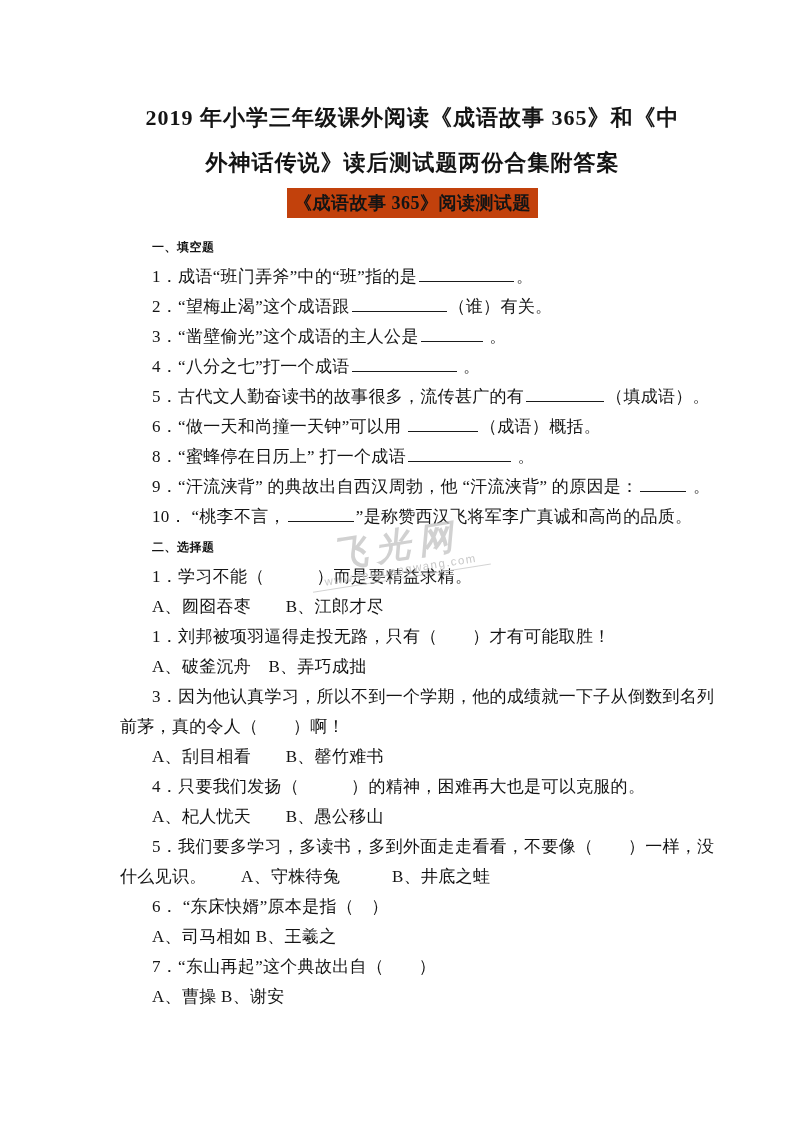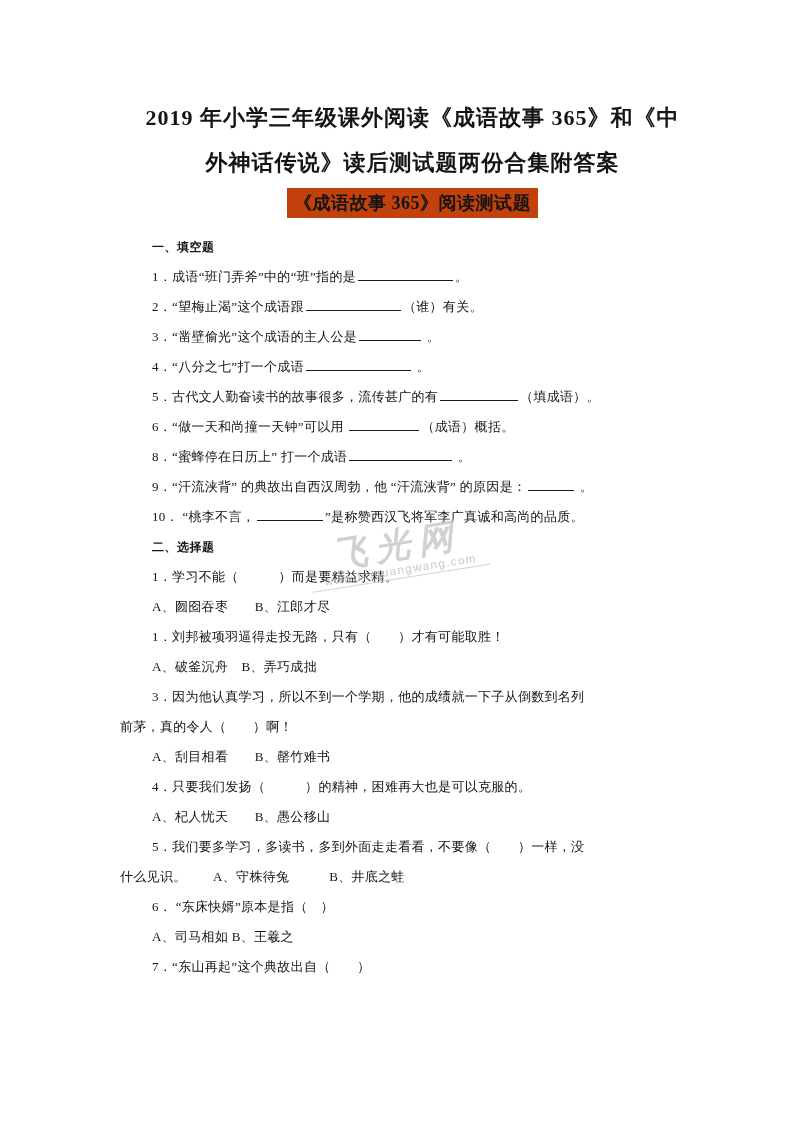--- a/index.html
+++ b/index.html
@@ -39,21 +39,21 @@
     letter-spacing:0.5px;
   }
   .sec-head{
     font-size:12px;
     font-weight:bold;
     line-height:30px;
     padding-left:32px;
     letter-spacing:0.5px;
   }
   .line{
-    font-size:13px;
+    font-size:17px;
     line-height:30px;
     padding-left:32px;
     white-space:nowrap;
     letter-spacing:0.3px;
   }
   .line.flush{padding-left:0;}
   .blank{
     display:inline-block;
     border-bottom:1.4px solid #1a1a1a;
     height:15px;
@@ -123,20 +123,21 @@
       <div class="line"><span>3．因为他认真学习，所以不到一个学期，他的成绩就一下子从倒数到名列</span></div>
       <div class="line flush"><span>前茅，真的令人（　　）啊！</span></div>
       <div class="line"><span>A、刮目相看　　B、罄竹难书</span></div>
       <div class="line"><span>4．只要我们发扬（　　　）的精神，困难再大也是可以克服的。</span></div>
       <div class="line"><span>A、杞人忧天　　B、愚公移山</span></div>
       <div class="line"><span>5．我们要多学习，多读书，多到外面走走看看，不要像（　　）一样，没</span></div>
       <div class="line flush"><span>什么见识。　　A、守株待兔　　　B、井底之蛙</span></div>
       <div class="line"><span>6． “东床快婿”原本是指（　）</span></div>
       <div class="line"><span>A、司马相如 B、王羲之</span></div>
       <div class="line"><span>7．“东山再起”这个典故出自（　　）</span></div>
+      <div class="line"><span>A、曹操 B、谢安</span></div>
     </div>
 
 </div>
 
 <div class="watermark">
   <div class="wm-name">飞光网</div>
   <div class="wm-url">www.feiguangwang.com</div>
 </div>
 
 </body></html>

